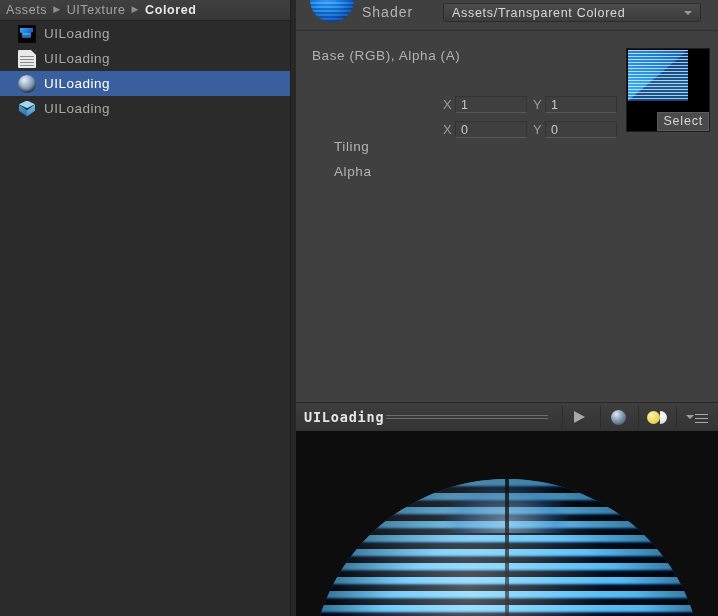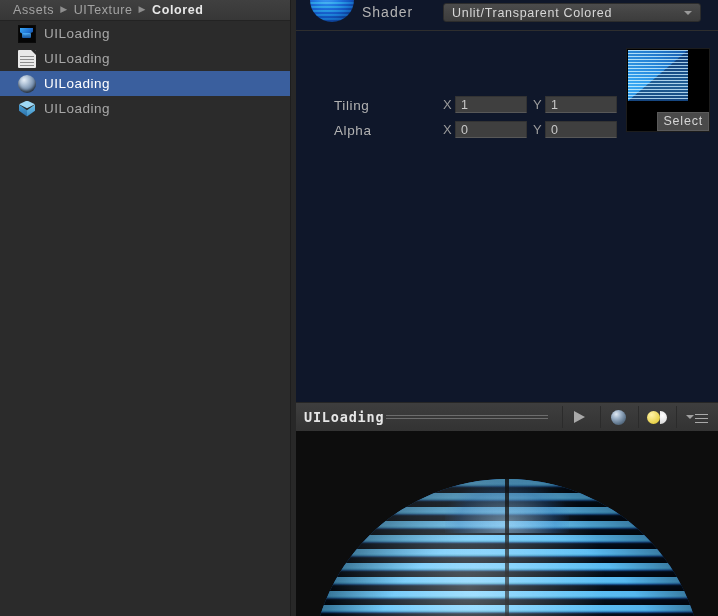--- a/index.html
+++ b/index.html
@@ -30,21 +30,21 @@
     border-right: 1px solid #1d1d1d;
     box-sizing: border-box;
   }
   .breadcrumb {
     height: 21px;
     background: #3b3b3b;
     background: linear-gradient(to bottom, #404040 0%, #373737 100%);
     border-bottom: 1px solid #232323;
     display: flex;
     align-items: center;
-    padding-left: 13px;
+    padding-left: 6px;
     box-sizing: border-box;
     font-size: 12.5px;
     color: #a2a2a2;
     letter-spacing: 0.6px;
     white-space: nowrap;
     overflow: hidden;
   }
   .crumb { color: #a3a3a3; }
   .crumb.active { color: #e8e8e8; font-weight: bold; }
   .crumb-sep {
@@ -150,21 +150,21 @@
     position: absolute; left: 9px; top: 5px; width: 8px; height: 12px;
     background: linear-gradient(to bottom, #6dc0e8, #3d8cc4);
     clip-path: polygon(100% 0, 100% 52%, 0 100%, 0 48%);
   }
 
   
   .inspector {
     position: absolute;
     left: 296px; top: 0;
     width: 422px; height: 616px;
-    background: #0f172a;
+    background: #404040;
   }
 
   .shader-row {
     position: absolute;
     left: 0; top: 0; right: 0;
     height: 29px;
     display: flex;
     align-items: center;
   }
   .mat-preview-clip {
@@ -245,20 +245,21 @@
     left: 16px; top: 14px;
     font-size: 13.5px;
     color: #b2b2b2;
     letter-spacing: 0.6px;
   }
   .row-label {
     position: absolute;
     font-size: 13.5px;
     color: #b2b2b2;
     letter-spacing: 0.6px;
+    margin-top: 41px;
   }
   .label-tiling { left: 38px; top: 64px; }
   .label-offset { left: 38px; top: 89px; }
 
   .axis-label {
     position: absolute;
     font-size: 13px;
     color: #9b9b9b;
   }
   .field {
@@ -541,28 +542,29 @@
   </div>
 
   <div class="inspector">
 
     <div class="shader-row">
       <span class="mat-preview-clip">
         <span class="mat-preview-sphere"></span>
       </span>
       <span class="shader-label">Shader</span>
       <div class="shader-dropdown">
-        <span class="dd-text">Unlit/Transparent Colored</span>
+        <span class="dd-text">Assets/Transparent Colored</span>
         <span class="dd-arrow"></span>
       </div>
     </div>
 
     <div class="inspector-divider"></div>
 
     <div class="tex-section">
+      <div class="tex-title">Base (RGB), Alpha (A)</div>
 
       <div class="row-label label-tiling">Tiling</div>
       <div class="axis-label ax-tx">X</div>
       <div class="field f-tx">1</div>
       <div class="axis-label ax-ty">Y</div>
       <div class="field f-ty">1</div>
 
       <div class="row-label label-offset">Alpha</div>
       <div class="axis-label ax-ox">X</div>
       <div class="field f-ox">0</div>

